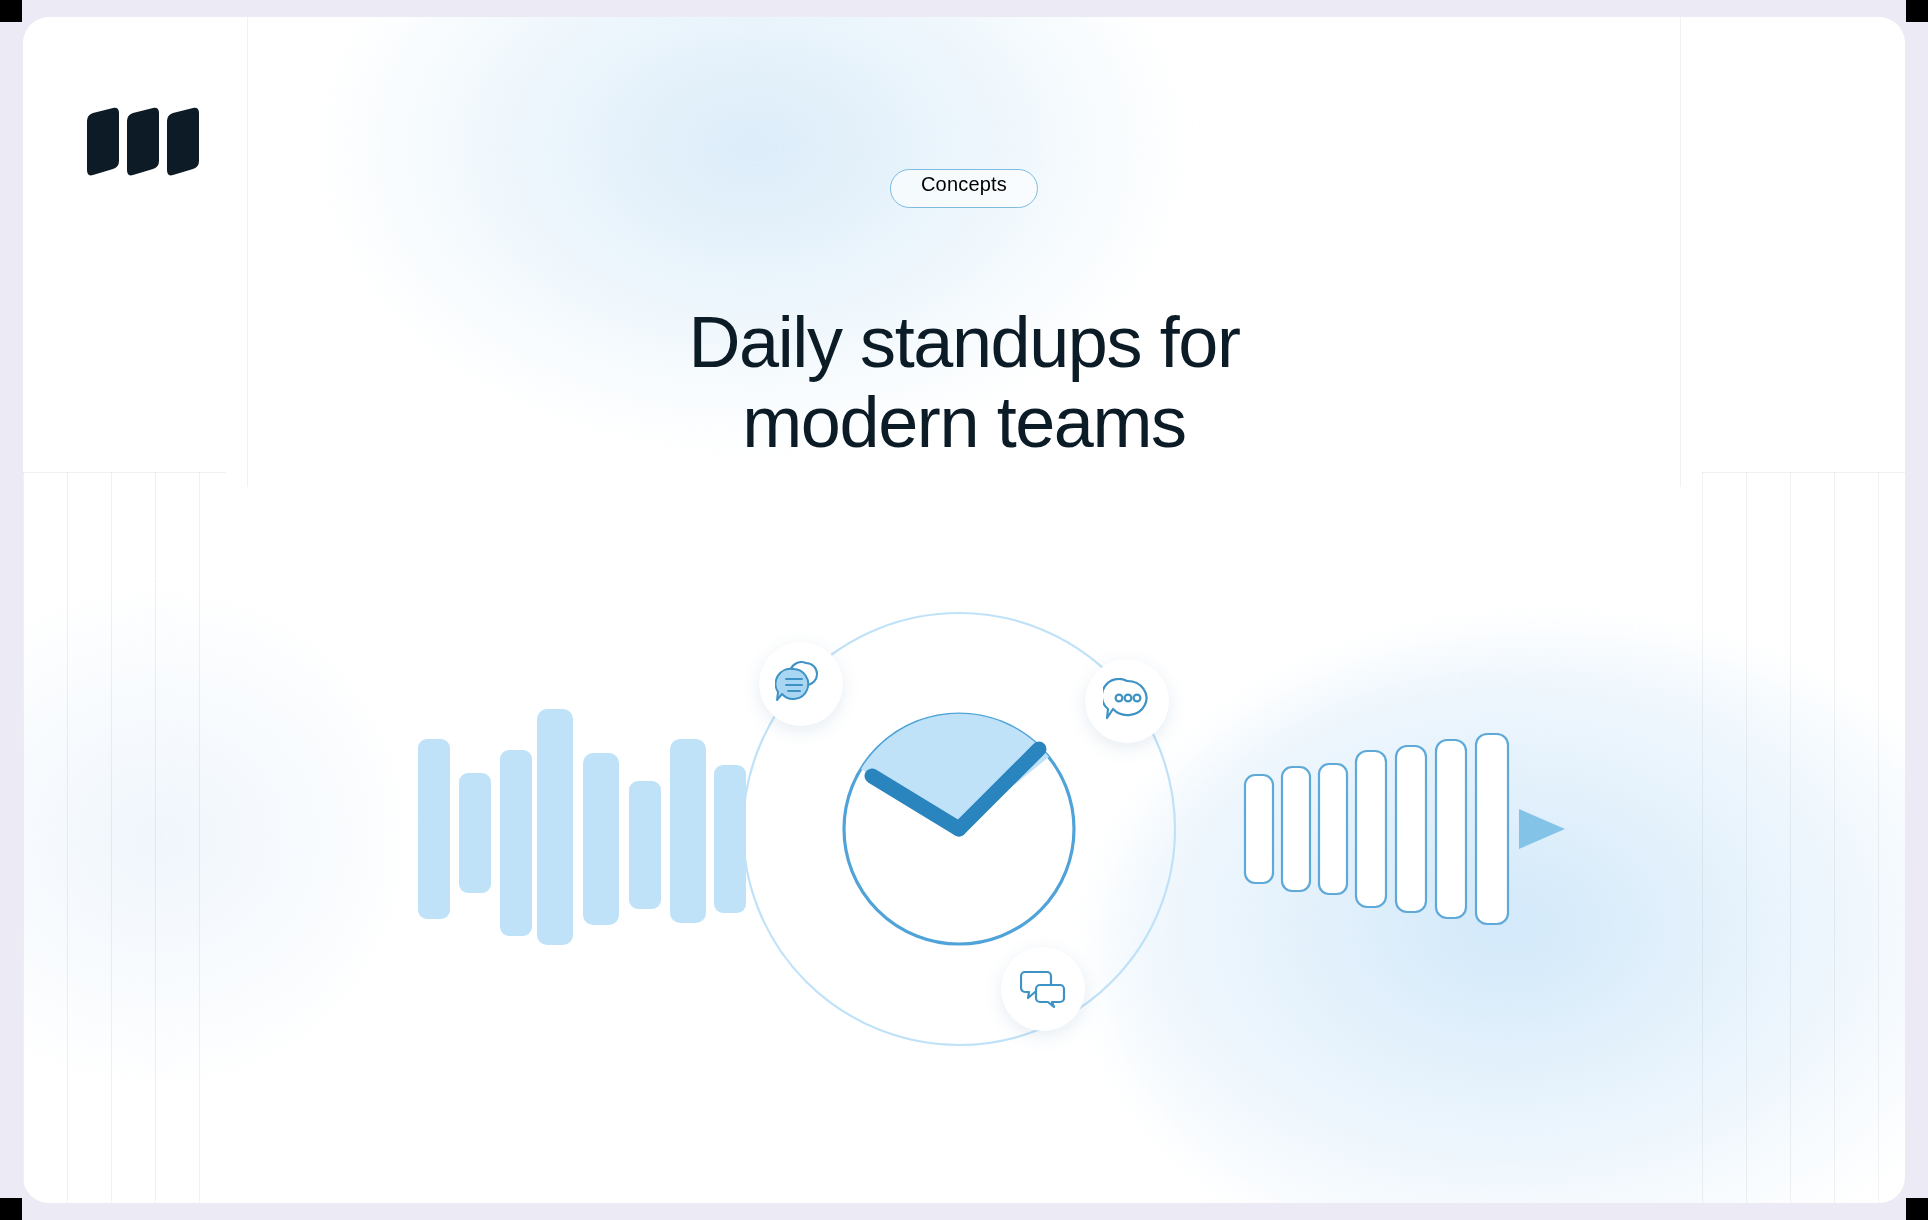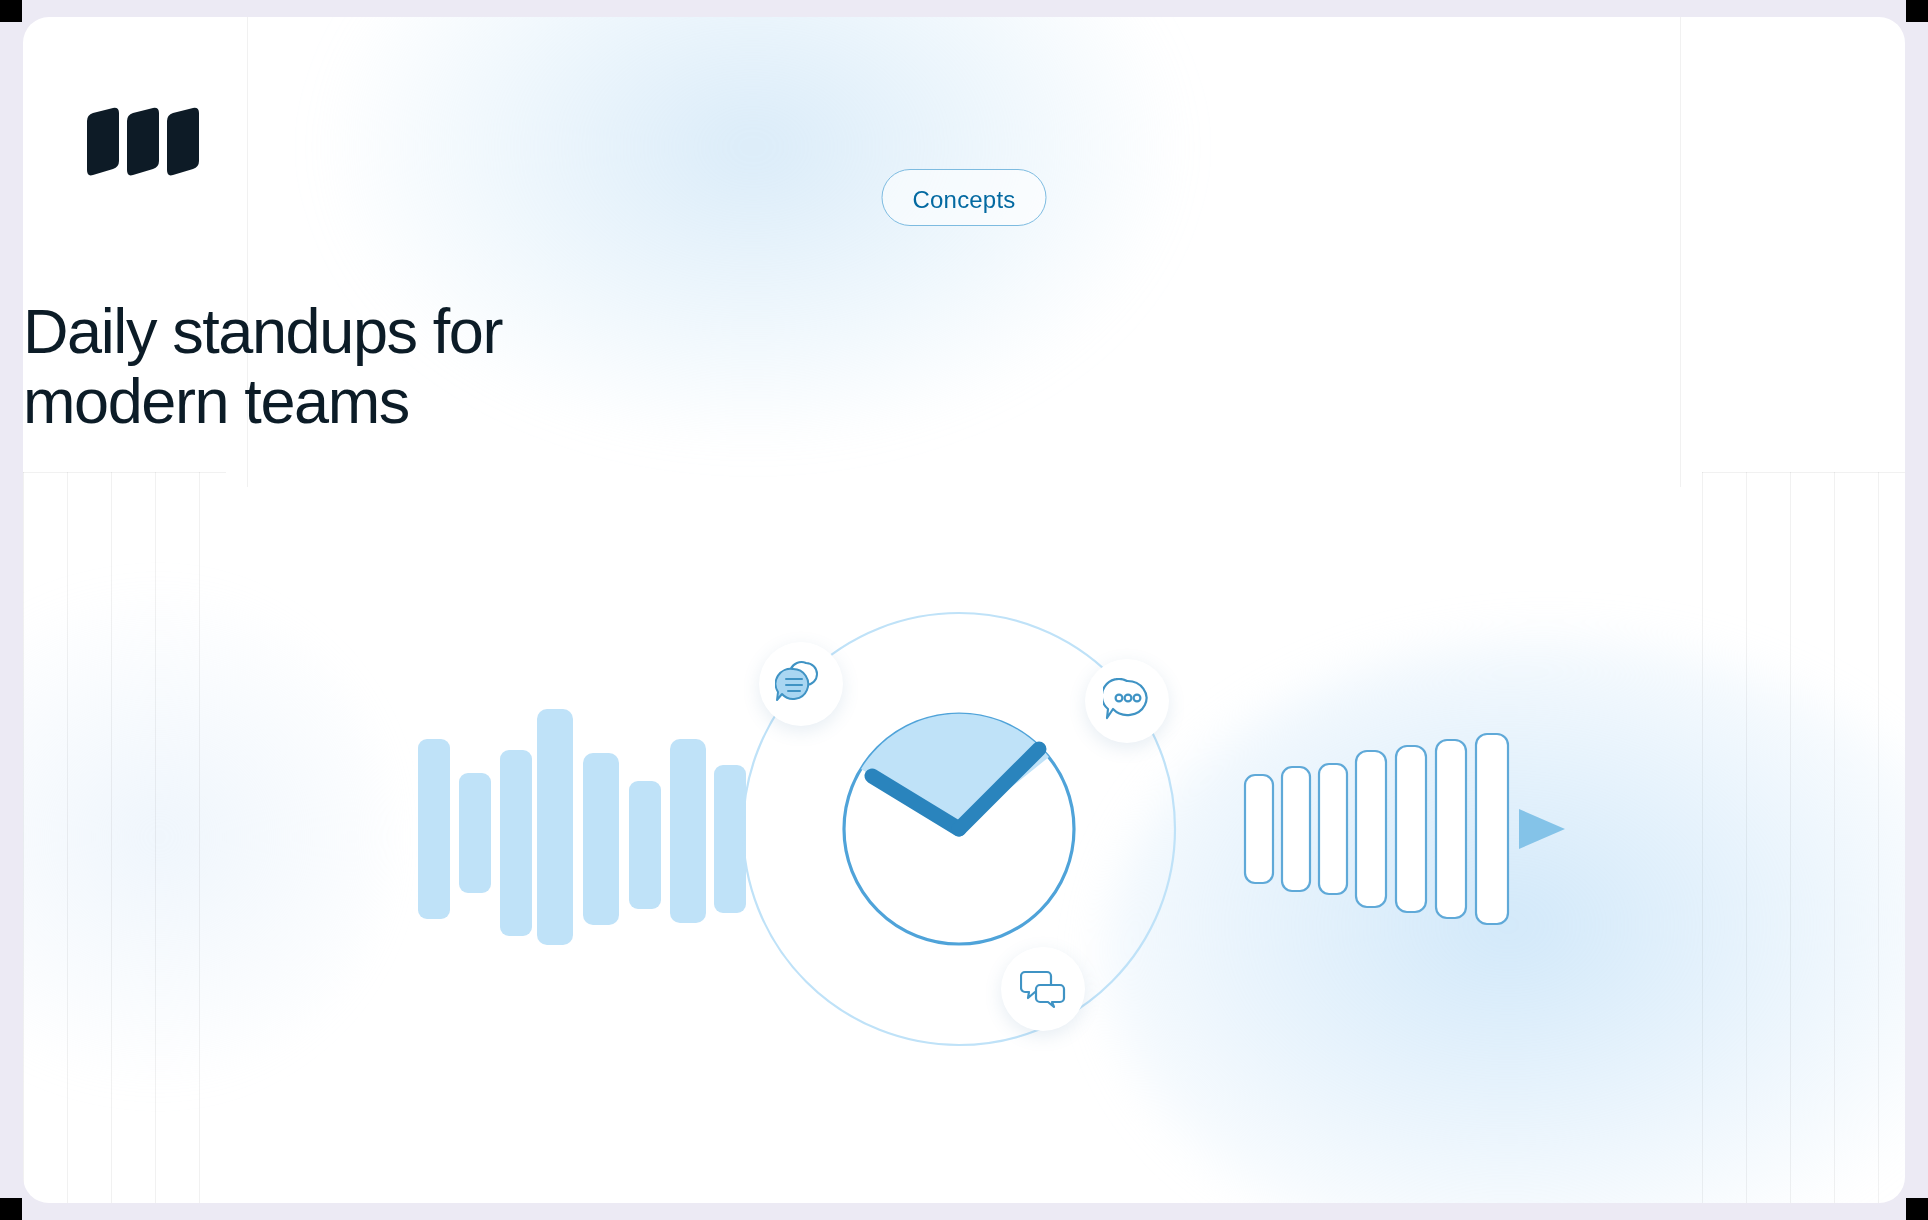--- a/index.html
+++ b/index.html
@@ -60,29 +60,29 @@
   .colrule-left{left:224px;top:0;height:470px;}
   .colrule-right{right:224px;top:0;height:470px;}
 
   
   #logo{position:absolute;left:62px;top:90px;width:118px;height:70px;}
 
   
   #badge{
     position:absolute;left:50%;top:152px;transform:translateX(-50%);
     border:1.5px solid #7dbbe0;border-radius:999px;
-    padding:16px 30px 11px;
-    color:#0369a1;font-size:24px;letter-spacing:.2px;
+    padding:3px 30px 11px;
+    color:#000000;font-size:20px;letter-spacing:.2px;
     background:rgba(255,255,255,.55);
     white-space:nowrap;
   }
   #title{
     position:absolute;left:0;right:0;top:238px;
-    color:#0c1c27;
-    font-size:63px;line-height:1.11;font-weight:400;letter-spacing:-1.4px;
+    text-align:center;color:#0c1c27;
+    font-size:72px;line-height:1.11;font-weight:400;letter-spacing:-1.4px;
     white-space:pre-line;
   }
 
   
   #illus{position:absolute;left:0;top:560px;width:1882px;height:520px;}
 
   [data-name="left-bars"] rect{fill:#bfe2f8;}
   [data-name="right-bars"] rect{fill:#ffffff;stroke:#5fa9d8;stroke-width:2.2;}
 
   .icon-bubble{

